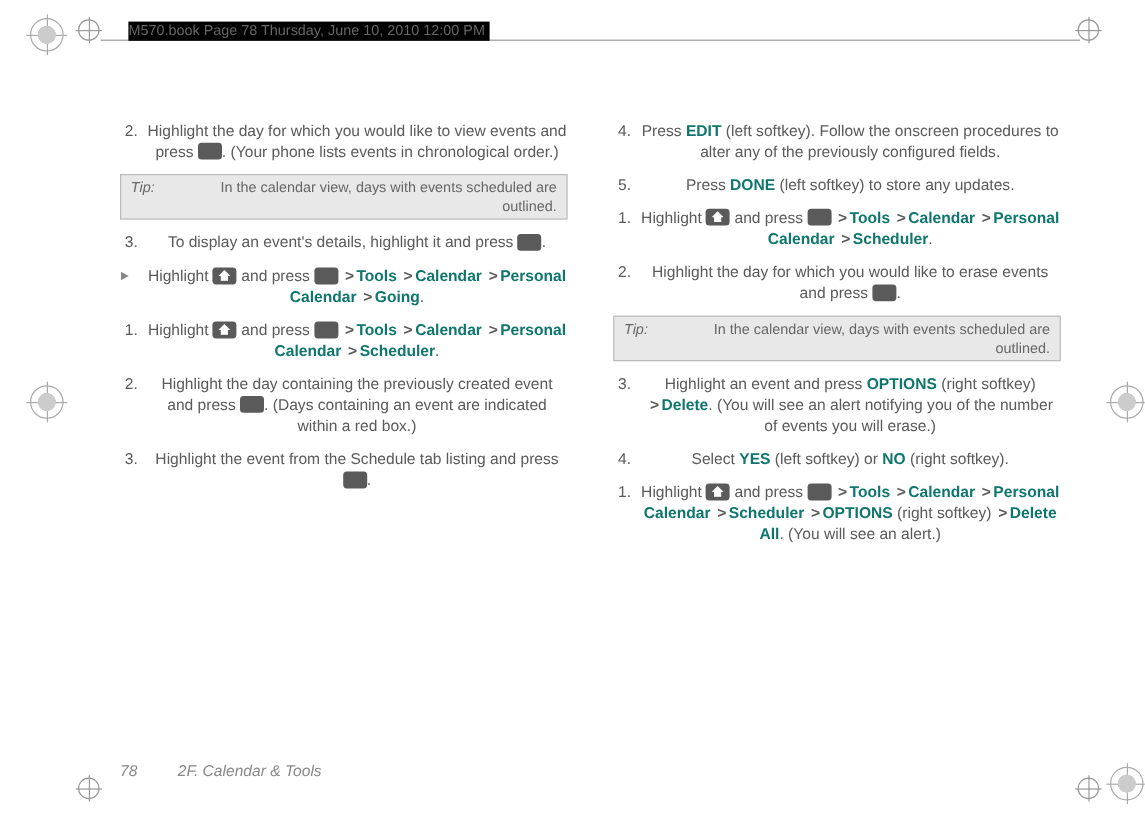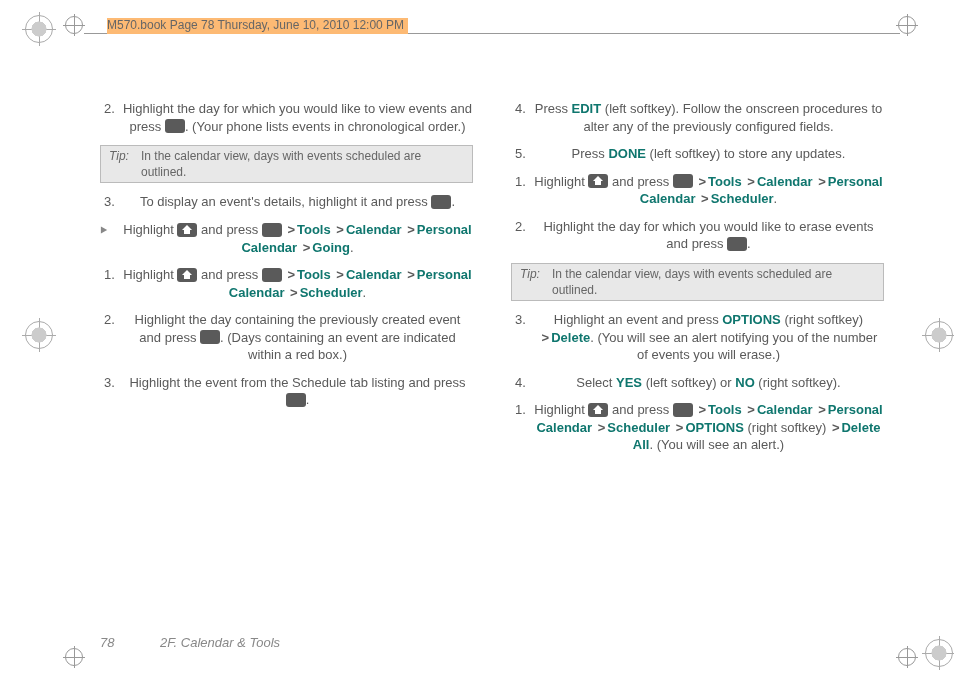--- a/index.html
+++ b/index.html
@@ -64,21 +64,21 @@
     right: 54px;
     height: 1px;
     background: #999;
   }
   .header-text {
     position: absolute;
     top: 18px;
     left: 107px;
     font-size: 12px;
     color: #666;
-    background: #fdba74;
+    background: #000000;
     padding: 0 4px 2px 0;
   }
   .page {
     position: absolute;
     top: 100px;
     left: 100px;
     right: 70px;
     bottom: 55px;
     display: flex;
     gap: 38px;
@@ -116,21 +116,21 @@
     margin: 4px 0 10px 0;
     display: flex;
     font-size: 12px;
     color: #666;
   }
   .tipbox .tiplabel {
     font-style: italic;
     width: 32px;
     flex: 0 0 32px;
   }
-  .tipbox .tiptext { flex:1; }
+  .tipbox .tiptext { flex:1;text-align:right; }
   h3.section {
     font-style: italic;
     font-weight: normal;
     font-size: 17px;
     color: #888;
     margin: 10px 0 10px 0;
     font-family: Arial, Helvetica, sans-serif;
   }
   .icon-home, .icon-key {
     display: inline-block;
@@ -161,21 +161,21 @@
   .bold { font-weight: bold; color: #0f766e; }
   .gt { font-weight: bold; margin: 0 2px; }
   .footer {
     position: absolute;
     bottom: 32px;
     left: 100px;
     font-size: 13px;
     font-style: italic;
     color: #888;
   }
-  .footer .pno { margin-right: 42px; text-align: right; }
+  .footer .pno { margin-right: 30px; text-align: right; }
   svg.tri { width:9px; height:10px; }
 </style>
 </head>
 <body>
 
 <div class="crop-mark" style="top:14px; left:63px;">
     <div class="circle"></div>
   </div>
 <div class="crop-mark" style="top:14px; right:36px;">
     <div class="circle"></div>

